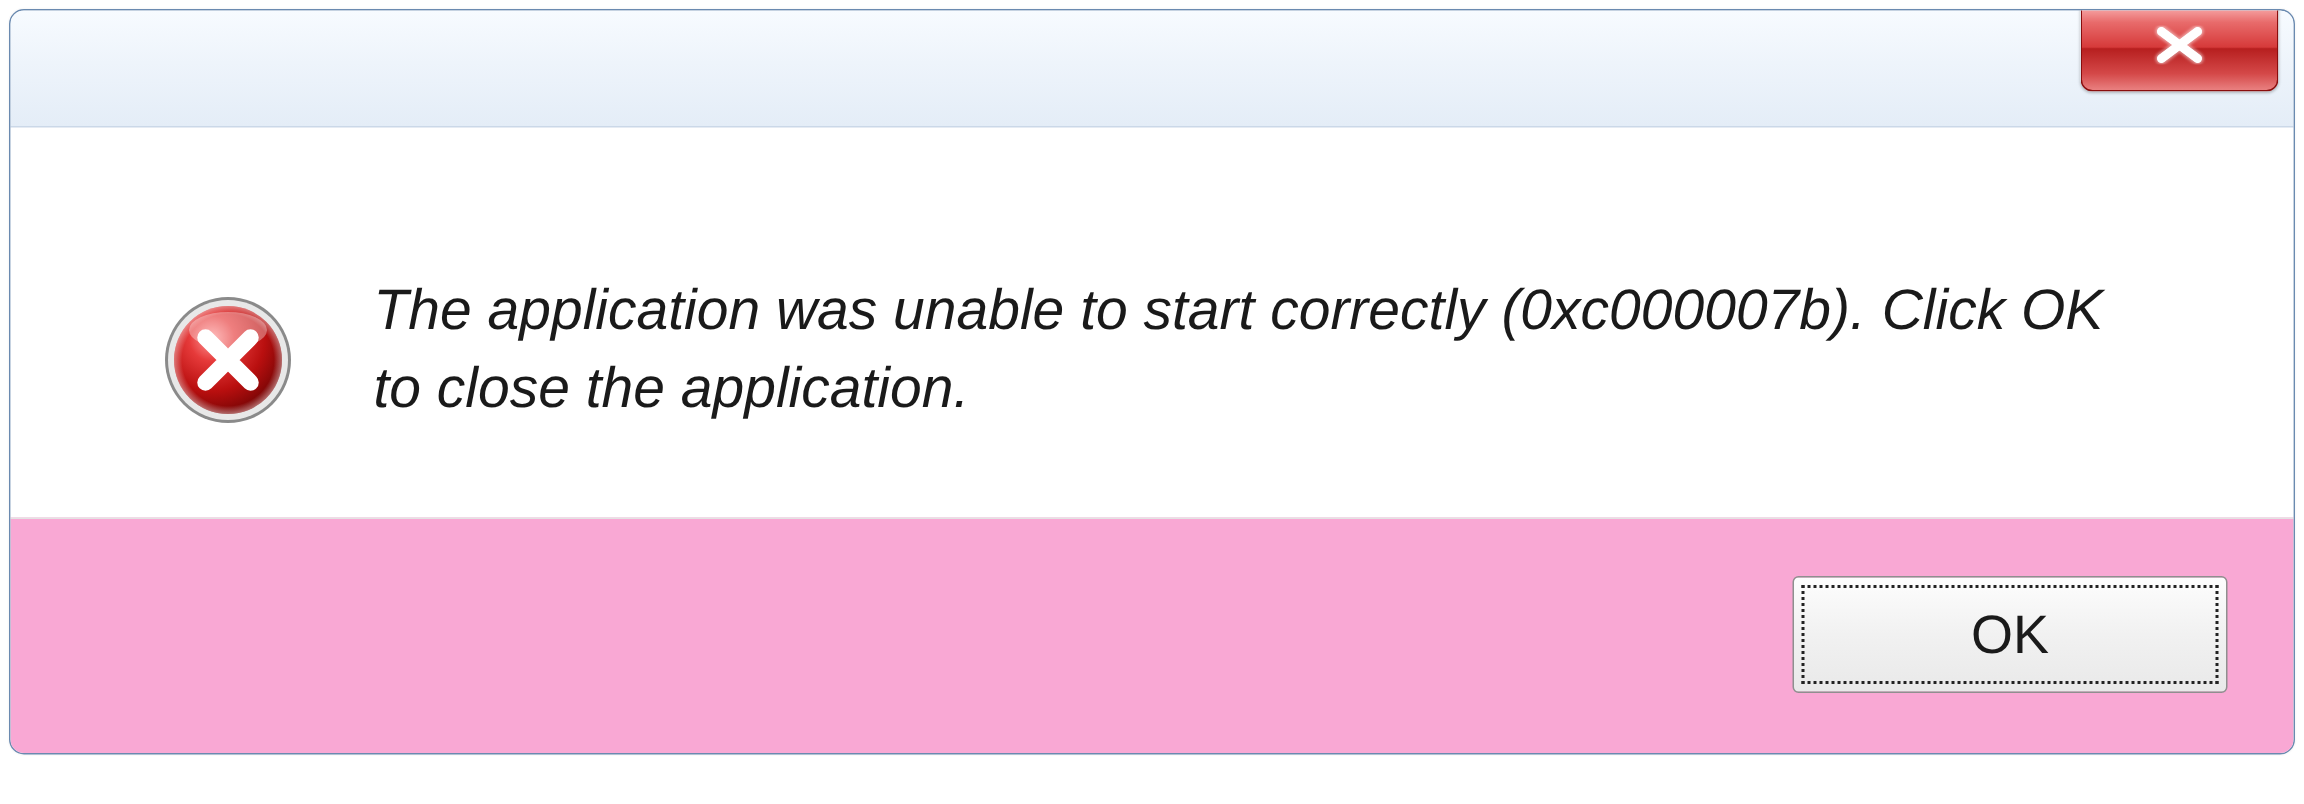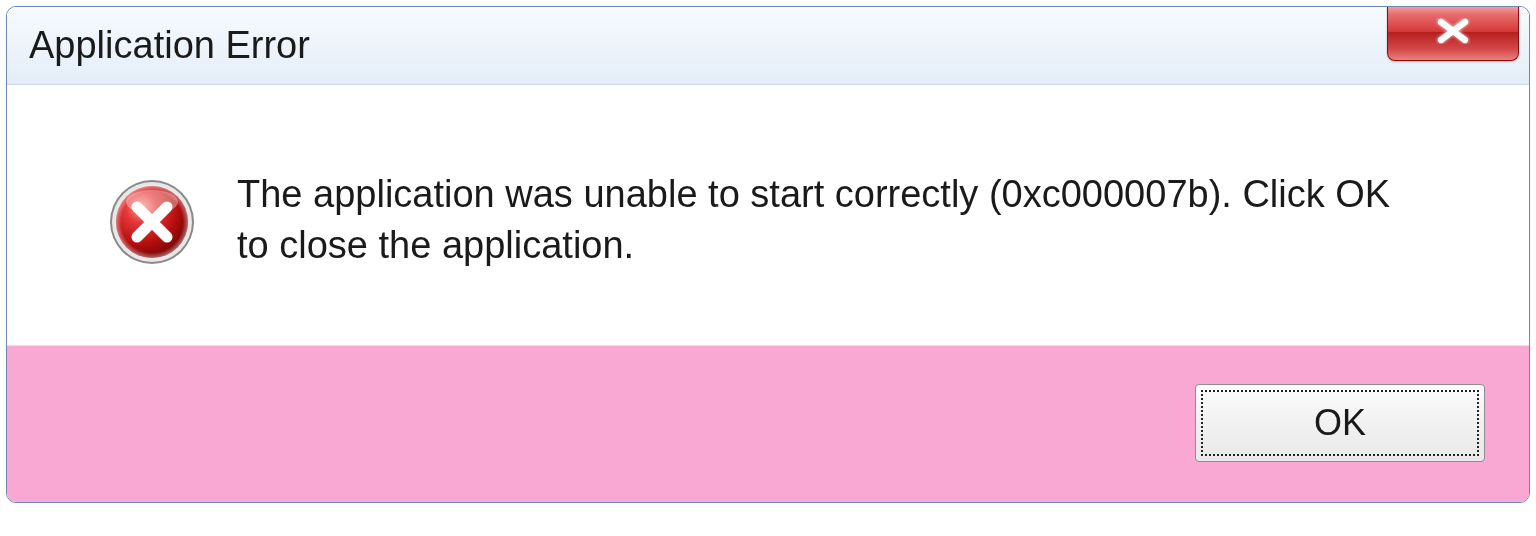--- a/index.html
+++ b/index.html
@@ -65,23 +65,24 @@
     }
     .close-x {
       color: #ffffff;
       font-family: Arial, sans-serif;
       text-shadow: 0 0 3px rgba(255,255,255,0.6), 0 1px 1px rgba(0,0,0,0.4);
     }
     .content-area {
       background: #ffffff;
       padding: 70px 60px 60px 100px;
       display: flex;
-      align-items: center;
-      gap: 40px;
+      align-items: flex-end;
+      gap: 52px;
       min-height: 260px;
+      font-style: italic;
     }
     .error-icon-wrap {
       flex: none;
       width: 90px;
       height: 90px;
       display: flex;
       align-items: center;
       justify-content: center;
       margin-top: 4px;
     }
@@ -114,21 +115,20 @@
       align-items: center;
       justify-content: center;
     }
   </style>
 </head>
 <body>
 
 <div class="dialog">
 
   <div class="titlebar">
-    <span class="title-text">Application Error</span>
     <div class="close-btn">
       <span class="close-x">
         <svg width="44" height="26" viewBox="0 0 44 26">
           <path d="M10 4 L34 22 M34 4 L10 22" stroke="#ffffff" stroke-width="6" stroke-linecap="round" fill="none"></path>
           <path d="M10 4 L34 22 M34 4 L10 22" stroke="rgba(255,255,255,0.5)" stroke-width="8" stroke-linecap="round" fill="none" filter="blur(1px)"></path>
           <path d="M10 4 L34 22 M34 4 L10 22" stroke="#ffffff" stroke-width="5.5" stroke-linecap="round" fill="none"></path>
         </svg>
       </span>
     </div>
   </div>

